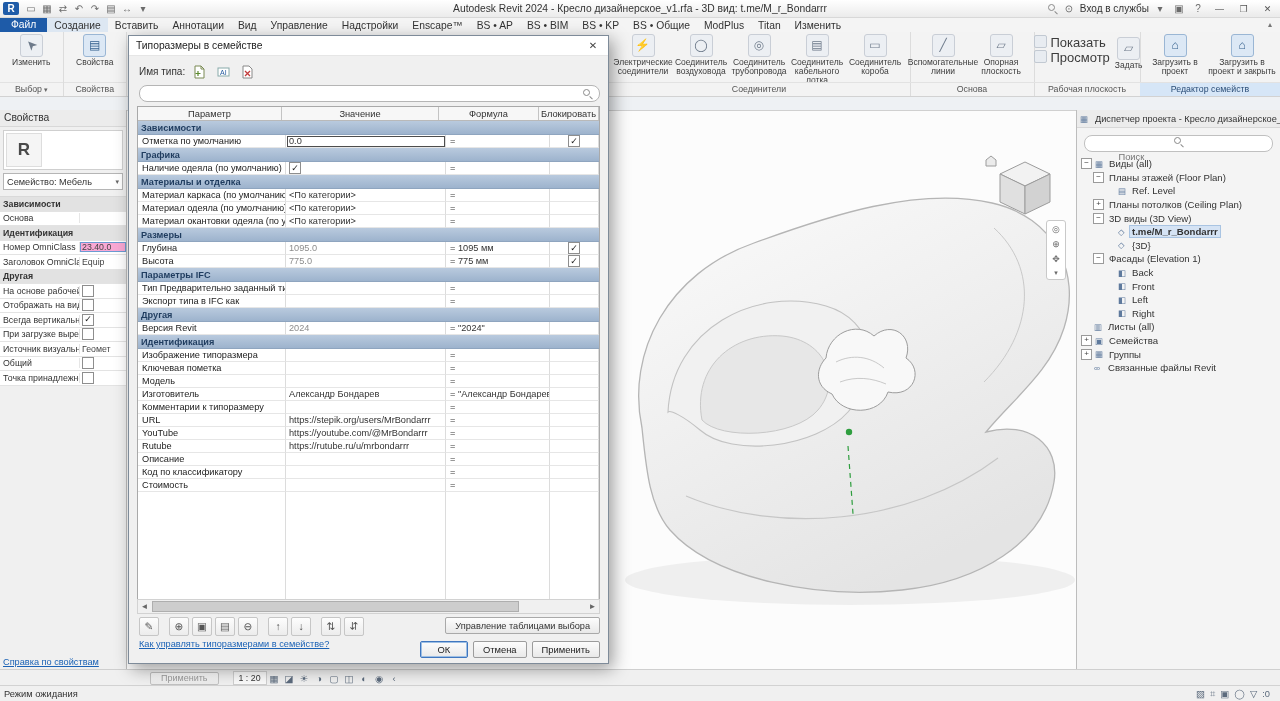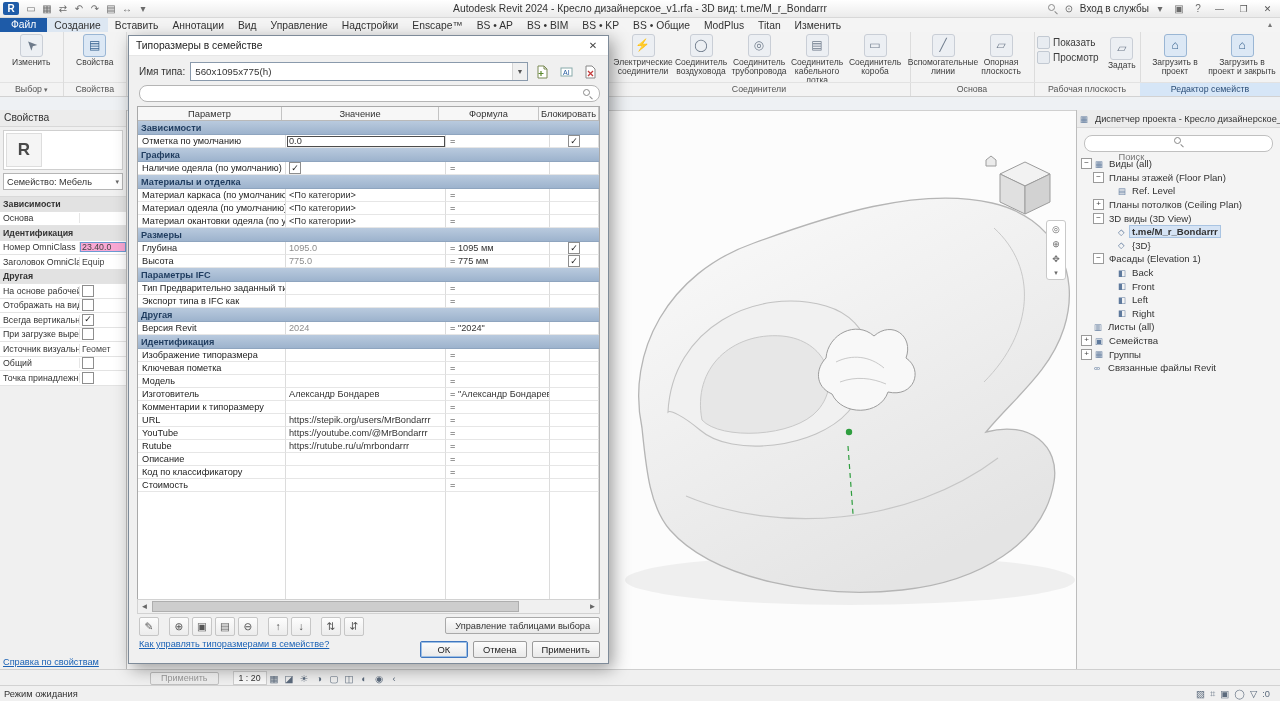--- a/index.html
+++ b/index.html
@@ -28,21 +28,21 @@
   .plabel{position:absolute;bottom:0;left:0;right:0;height:13px;text-align:center;font-size:8.8px;color:#555;line-height:13px;border-top:1px solid #e2e2e2;white-space:nowrap;overflow:hidden;}
   .plabel.hl{background:#d6e6f7;color:#2a4d77;}
   .rbtn{width:58px;display:flex;flex-direction:column;align-items:center;text-align:center;padding-top:2px;line-height:1.08;}
   .ricon{width:21px;height:21px;border-radius:3px;margin-bottom:1px;display:flex;align-items:center;justify-content:center;font-size:12px;background:#eceff3;border:1px solid #c9ced6;color:#6d7a8a;flex:none;}
   .ricon.blue{background:#dce8f5;border-color:#9ab6d4;color:#35618e;}
   .ricon.amber{color:#a8822a;}
   .rlabel{white-space:normal;}
   .leftpanels{position:absolute;left:0;top:0;width:127px;height:64px;display:flex;}
   .mini{position:relative;border-right:1px solid #dcdcdc;flex:1;}
   .cursor-g{display:inline-block;transform:rotate(-135deg);font-size:13px;}
-  .smallbtn{display:flex;align-items:center;gap:3px;height:15px;padding:0 3px;font-size:10px;white-space:nowrap;}
+  .smallbtn{display:flex;align-items:flex-start;gap:3px;height:15px;padding:0 3px;font-size:13px;white-space:nowrap;}
   .sicon{width:11px;height:11px;background:#e8ecf1;border:1px solid #c2c9d2;border-radius:2px;flex:none;}
   .wpwrap{display:flex;align-items:flex-start;gap:2px;padding-top:3px;}
   
   .optionsbar{position:absolute;top:96px;left:0;width:100%;height:14px;background:#eef1f4;border-bottom:1px solid #d0d0d0;z-index:2;}
   
   .props{position:absolute;left:0;top:110px;width:126px;bottom:31px;background:#f0f0f0;border-right:1px solid #bdbdbd;font-size:9.5px;z-index:2;}
   .props-title{height:16px;line-height:16px;padding-left:4px;color:#333;background:#ececec;border-bottom:1px solid #d8d8d8;font-size:10.3px;}
   .thumb{margin:3px;height:38px;background:#fff;border:1px solid #cfcfcf;display:flex;align-items:center;}
   .rimg{width:34px;height:32px;margin:2px;background:#f5f5f5;border:1px solid #ddd;display:flex;align-items:center;justify-content:center;font-size:17px;font-weight:bold;color:#4a4a4a;}
   .famsel{margin:0 3px;height:15px;background:#fff;border:1px solid #b5b5b5;display:flex;align-items:center;font-size:9.2px;padding:0 3px;justify-content:space-between;white-space:nowrap;overflow:hidden;}
@@ -493,24 +493,20 @@
   </div>
 
   <div class="dialog">
     <div class="dlg-title">
       <span>Типоразмеры в семействе</span>
       <span class="dlg-close">✕</span>
     </div>
 
     <div class="dlg-namerow">
       <span>Имя типа:</span>
-      <div class="dlg-combo">
-        <span>560x1095x775(h)</span>
-        <span class="combo-arrow">▼</span>
-      </div>
       <span class="tool16">
         <svg width="13" height="14">
             <path d="M2 1h6l3 3v9H2z" fill="#fff" stroke="#7a8a55"></path>
             <path d="M8 1v3h3" fill="none" stroke="#7a8a55"></path>
             <path d="M5 6v5M2.5 8.5h5" stroke="#5c8a2e" stroke-width="1.2"></path>
           </svg>
       </span>
       <span class="tool16">
         <svg width="13" height="14">
             <rect x="1" y="3" width="11" height="8" fill="#fff" stroke="#8aa"></rect>

